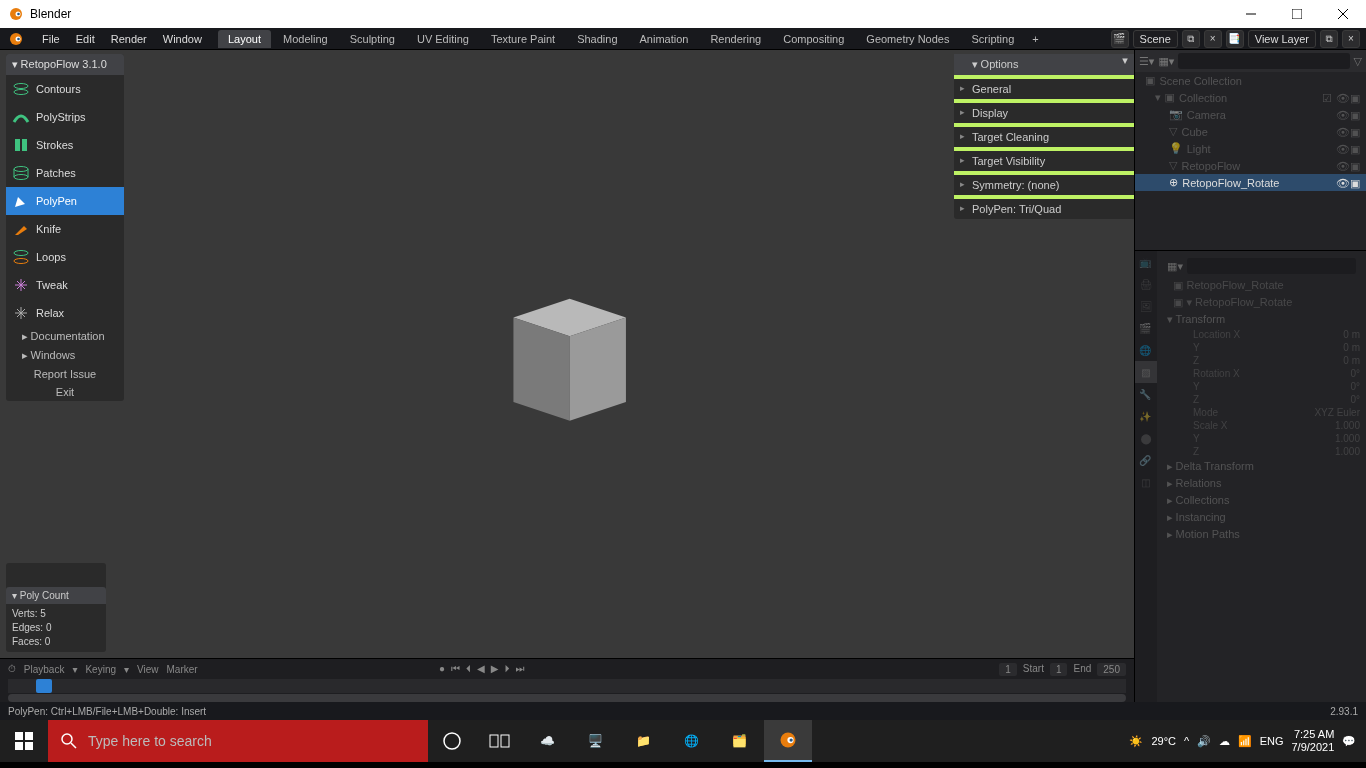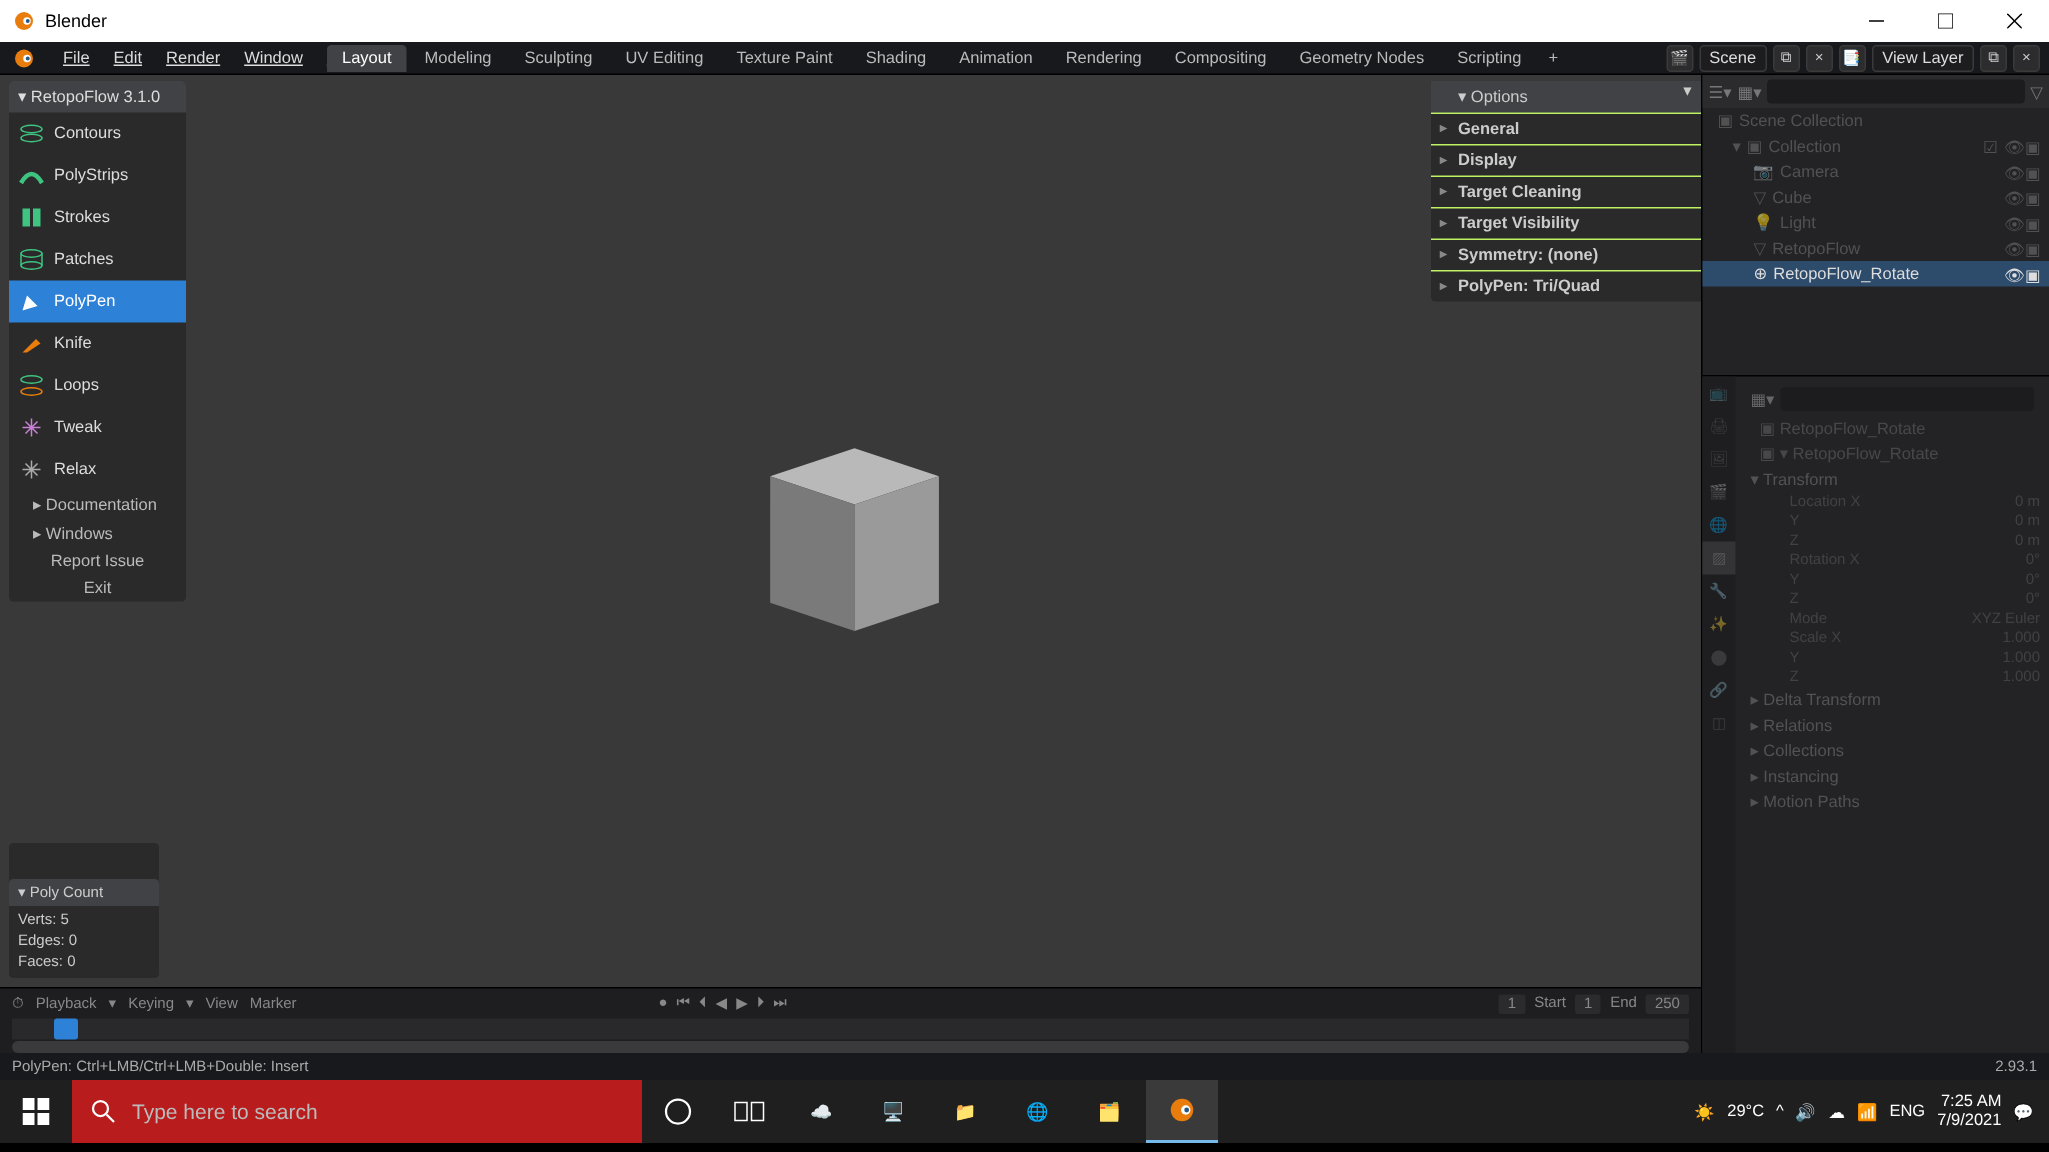--- a/index.html
+++ b/index.html
@@ -8,21 +8,21 @@
 
 .titlebar { height:28px; background:#fff; display:flex; align-items:center; padding:0 0 0 8px; color:#000; }
 .titlebar .logo { width:16px; height:16px; margin-right:6px; }
 .titlebar .title { flex:1; font-size:12px; }
 .winbtn { width:46px; height:28px; display:flex; align-items:center; justify-content:center; }
 .winbtn svg { stroke:#000; }
 
 
 .menubar { height:22px; background:#18191d; display:flex; align-items:center; padding-left:8px; gap:0; color:#ddd; }
 .menubar .mlogo { width:18px; height:18px; margin-right:8px; display:flex; align-items:center; }
-.menubar .mitem { padding:0 8px; font-size:11px;text-decoration:underline; }
+.menubar .mitem { padding:0 8px; font-size:11px; }
 
 
 .wstabs { height:24px; background:#18191d; display:flex; align-items:center; border-bottom:1px solid #000; }
 .wstabs .spacer-left { width:218px; }
 .wstab { padding:3px 10px; font-size:11px; color:#bbb; border-radius:3px 3px 0 0; margin-right:2px; }
 .wstab.active { background:#414246; color:#fff; }
 .wstab.plus { padding:3px 6px; }
 .wstabs .right { margin-left:auto; display:flex; align-items:center; gap:4px; padding-right:6px; }
 .scenebox { background:#1d1d20; border:1px solid #3a3a3a; padding:2px 6px; font-size:11px; color:#ddd; border-radius:3px; display:flex; align-items:center; gap:4px; }
 .iconbtn { background:#2c2c2e; border:1px solid #3a3a3a; width:18px; height:18px; border-radius:3px; display:flex; align-items:center; justify-content:center; font-size:10px; }
@@ -43,21 +43,21 @@
 .rf-link.center { text-align:center; padding-left:6px; }
 
 
 .pc-panel { position:absolute; left:6px; bottom:6px; width:100px; background:#2a2a2a; border-radius:3px; font-size:10px; }
 .pc-head { padding:3px 6px; background:#414246; border-radius:3px 3px 0 0;margin-top:24px; }
 .pc-body { padding:3px 6px; line-height:1.4; }
 
 
 .npanel { position:absolute; right:0; top:4px; width:180px; background:#2a2a2a; border-radius:3px 0 0 3px; font-size:11px; }
 .np-head { padding:4px 18px; background:#414246; }
-.np-item { padding:4px 8px 4px 18px; border-top:1px solid #bef264; color:#ccc; position:relative;font-weight:bold; }
+.np-item { padding:4px 8px 4px 18px; border-top:4px solid #bef264; color:#ccc; position:relative; }
 .np-item::before { content:"▸"; position:absolute; left:6px; font-size:9px; color:#888; }
 .np-close { position:absolute; right:2px; top:0; width:14px; text-align:center; }
 
 
 .rightcol { width:232px; background:#232326; display:flex; flex-direction:column; border-left:1px solid #000; }
 .outliner { flex:0 0 200px; font-size:11px; color:#777; }
 .out-head { height:22px; background:#2b2b2e; display:flex; align-items:center; gap:4px; padding:0 4px; }
 .out-search { flex:1; background:#1c1c1f; height:16px; border-radius:3px; }
 .out-row { display:flex; align-items:center; padding:2px 4px 2px 10px; gap:4px; opacity:.55; }
 .out-row.sel { background:#2d4b6b; opacity:1; color:#ddd; }
@@ -452,21 +452,21 @@
         <div class="prow h">▸ <span>Relations</span></div>
         <div class="prow h">▸ <span>Collections</span></div>
         <div class="prow h">▸ <span>Instancing</span></div>
         <div class="prow h">▸ <span>Motion Paths</span></div>
       </div>
     </div>
   </div>
 </div>
 
 <div class="status">
-  <span>PolyPen: Ctrl+LMB/Ctrl+LMB+Double: Insert</span>
+  <span>PolyPen: Ctrl+LMB/File+LMB+Double: Insert</span>
   <span class="ver">2.93.1</span>
 </div>
 
 <div class="taskbar">
   <div class="startbtn">
       <svg width="18" height="18" viewBox="0 0 18 18">
         <rect x="0" y="0" width="8" height="8" fill="#fff"></rect>
         <rect x="10" y="0" width="8" height="8" fill="#fff"></rect>
         <rect x="0" y="10" width="8" height="8" fill="#fff"></rect>
         <rect x="10" y="10" width="8" height="8" fill="#fff"></rect>

